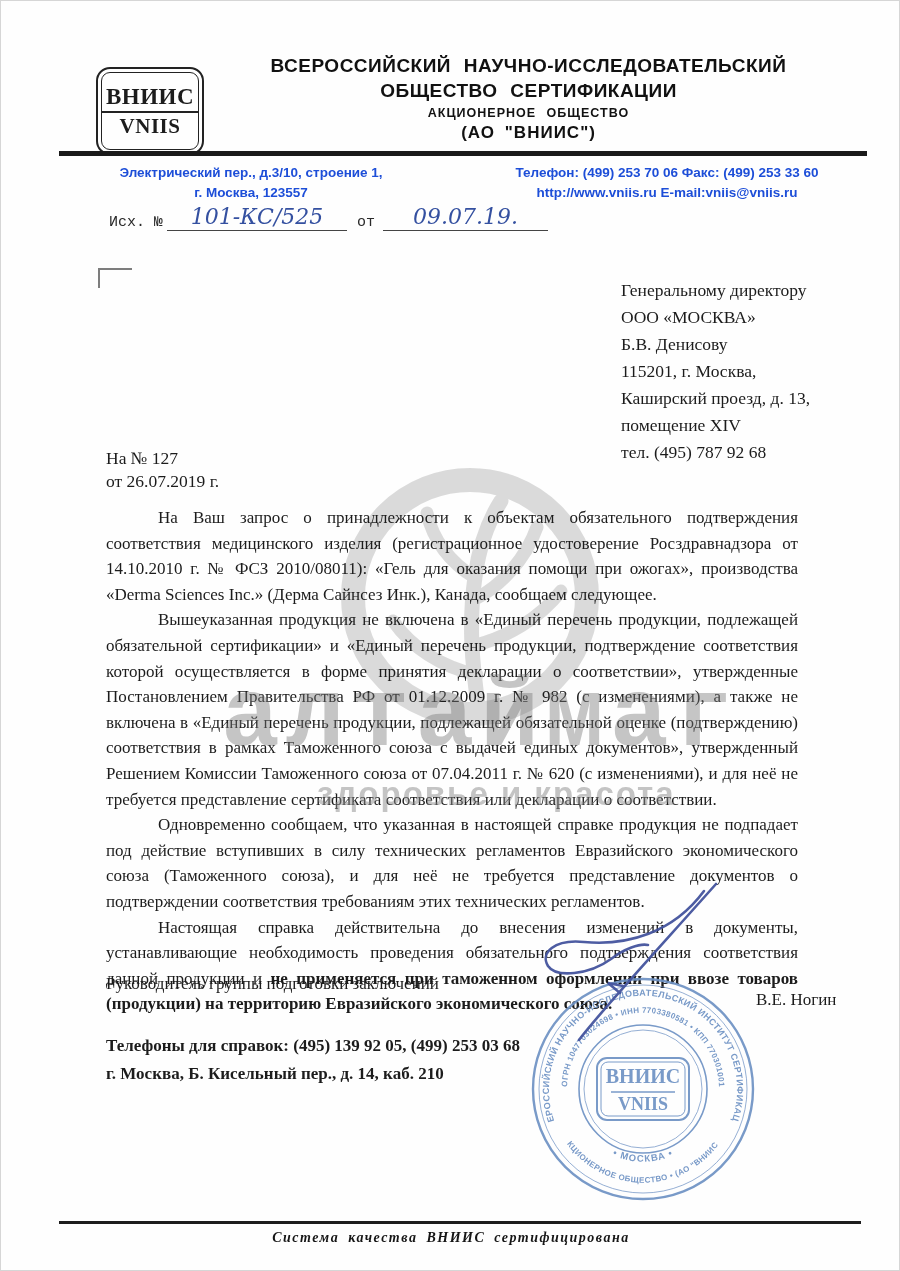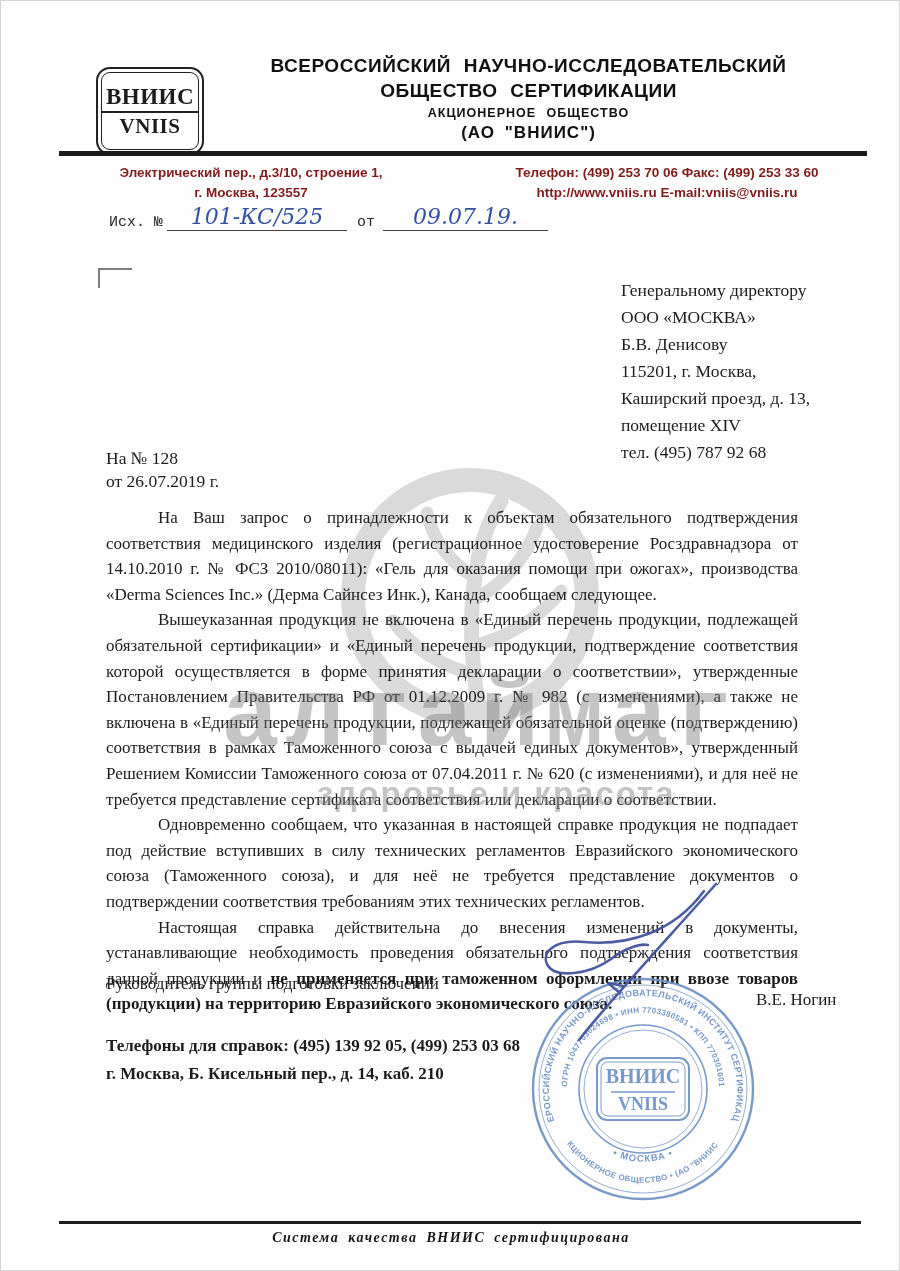--- a/index.html
+++ b/index.html
@@ -26,21 +26,21 @@
     font-family:"Liberation Sans", sans-serif; font-weight:bold; color:#111;
   }
   .ht1 { font-size:19px; letter-spacing:.5px; word-spacing:7px; line-height:25px; }
   .ht3 { font-size:12.5px; letter-spacing:1px; word-spacing:6px; margin-top:3px; }
   .ht4 { font-size:17px; letter-spacing:1px; word-spacing:4px; margin-top:3px; }
   .double-rule {
     position:absolute; left:58px; top:150px; width:808px; height:4px;
     border-top:2px solid #1a1a1a; border-bottom:3px solid #1a1a1a;
   }
   .addr { position:absolute; top:162px; font-family:"Liberation Sans", sans-serif;
-          font-weight:bold; font-size:13.5px; color:#7f1d1d; text-align:center; line-height:20px; }
+          font-weight:bold; font-size:13.5px; color:#1d4ed8; text-align:center; line-height:20px; }
   .addr-left  { left:40px;  width:420px; }
   .addr-right { left:462px; width:408px; }
   
   .outgoing { position:absolute; left:108px; top:203px; font-family:"Liberation Mono", monospace;
               font-size:15px; color:#2a2a2a; display:flex; align-items:flex-end; }
   .hw { font-family:"DejaVu Serif", serif; font-style:italic; color:#3450a0;
         font-size:22px; transform:rotate(-2deg); white-space:nowrap; }
   .uline { border-bottom:1.5px solid #444; text-align:center; padding:0 6px 1px; }
   .u1 { min-width:180px; margin-left:4px; }
   .u2 { min-width:165px; margin-left:8px; }
@@ -116,21 +116,21 @@
     <div>Генеральному директору</div>
     <div>ООО «МОСКВА»</div>
     <div>Б.В. Денисову</div>
     <div>115201, г. Москва,</div>
     <div>Каширский проезд, д. 13,</div>
     <div>помещение XIV</div>
     <div>тел. (495) 787 92 68</div>
   </div>
 
   <div class="reference">
-    <div>На № 128</div>
+    <div>На № 127</div>
     <div>от 26.07.2019 г.</div>
   </div>
 
   <svg class="wm-globe" width="282" height="300" viewBox="0 0 282 300">
     <g stroke="#8a8a8a" opacity="0.30" fill="none" stroke-linecap="round">
       <circle cx="141" cy="148" r="117" stroke-width="24"></circle>
       <path d="M150 262 C142 210 140 170 146 128 C150 98 158 74 172 52" stroke-width="15"></path>
       <path d="M146 150 C170 138 196 112 208 78" stroke-width="13"></path>
       <path d="M145 128 C122 114 104 92 98 64" stroke-width="13"></path>
       <path d="M147 196 C178 188 210 170 232 142" stroke-width="13"></path>

